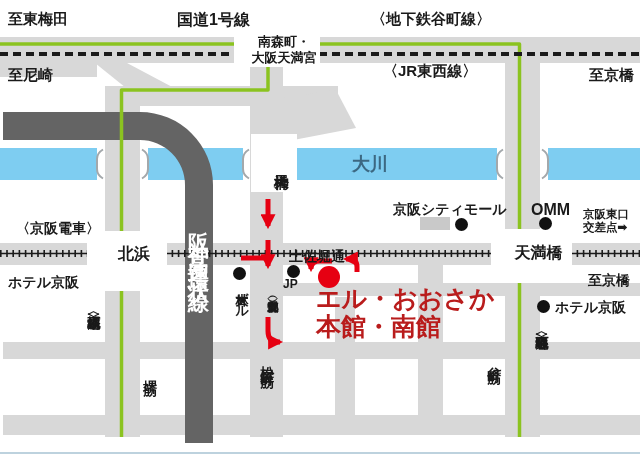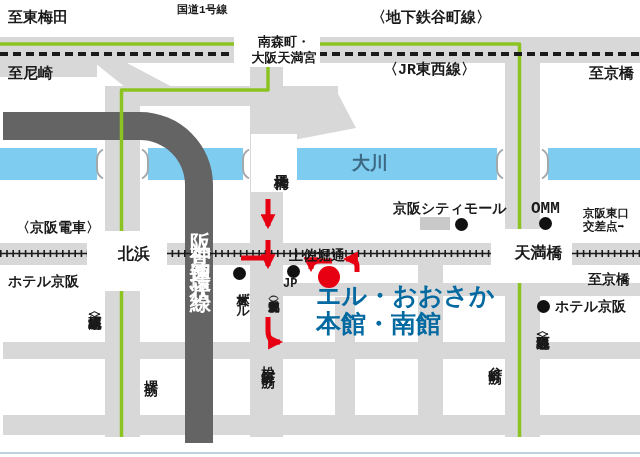--- a/index.html
+++ b/index.html
@@ -1,24 +1,24 @@
 <!DOCTYPE html>
 <html><head>
 <meta charset="utf-8">
 <style>
   html,body{margin:0;padding:0;background:#fff;}
   #map{position:relative;width:640px;height:457px;background:#fff;overflow:hidden;
        font-family:"Liberation Sans",sans-serif;}
   #map svg{position:absolute;left:0;top:0;}
-  .lbl{position:absolute;font-weight:700;color:#1a1a1a;white-space:nowrap;line-height:1.12;font-family:Liberation Mono, monospace;}
+  .lbl{position:absolute;font-weight:700;color:#1a1a1a;white-space:nowrap;line-height:1.12;}
   .v{writing-mode:vertical-rl;}
   .box{position:absolute;background:#fff;display:flex;align-items:center;justify-content:center;
        font-weight:700;color:#1a1a1a;text-align:center;padding-left:14px;}
   .dot{position:absolute;width:13px;height:13px;border-radius:50%;background:#111;}
-  .red{color:#0369a1;font-weight:800;}
+  .red{color:#b91c1c;font-weight:800;}
   .bldg{position:absolute;background:#c9c9c9;}
   .frameline{position:absolute;left:0;top:452px;width:640px;height:2px;background:#bdd2de;}
 </style>
 </head>
 <body>
 
 <div id="map">
 
   <svg width="640" height="457" viewBox="0 0 640 457">
     <defs>
@@ -111,21 +111,21 @@
     <span>北浜</span>
   </div>
   <div class="box" style="left:491px;top:241px;width:67px;height:24px;font-size:16px;">
     <span>天満橋</span>
   </div>
   <div class="box v" style="left:251px;top:134px;width:32px;height:58px;font-size:15px;">
     <span>天神橋</span>
   </div>
 
   <div class="lbl" style="left:8px;top:11px;font-size:15px;">至東梅田</div>
-  <div class="lbl" style="left:153px;top:4px;font-size:11px;padding-left:24px;">国道1号線</div>
+  <div class="lbl" style="left:153px;top:11px;font-size:16px;padding-left:24px;">国道1号線</div>
   <div class="lbl" style="left:371px;top:11px;font-size:15px;">〈地下鉄谷町線〉</div>
   <div class="lbl" style="left:8px;top:67px;font-size:15px;">至尼崎</div>
   <div class="lbl" style="left:383px;top:63px;font-size:15px;">〈JR東西線〉</div>
   <div class="lbl" style="left:589px;top:67px;font-size:15px;">至京橋</div>
   <div class="lbl" style="left:352px;top:154px;font-size:18px;color:#3c6882;">大川</div>
   <div class="lbl" style="left:16px;top:221px;font-size:14px;">〈京阪電車〉</div>
   <div class="lbl" style="left:289px;top:221px;font-size:14px;margin-top:28px;">土佐堀通</div>
   <div class="lbl" style="left:8px;top:275px;font-size:14px;">ホテル京阪</div>
   <div class="lbl" style="left:588px;top:273px;font-size:14px;">至京橋</div>
   <div class="lbl" style="left:393px;top:202px;font-size:14px;">京阪シティモール</div>

